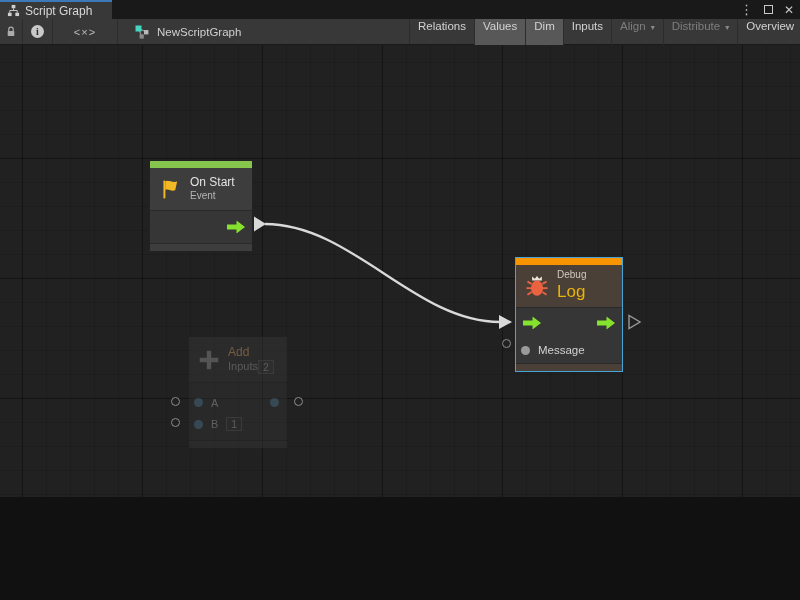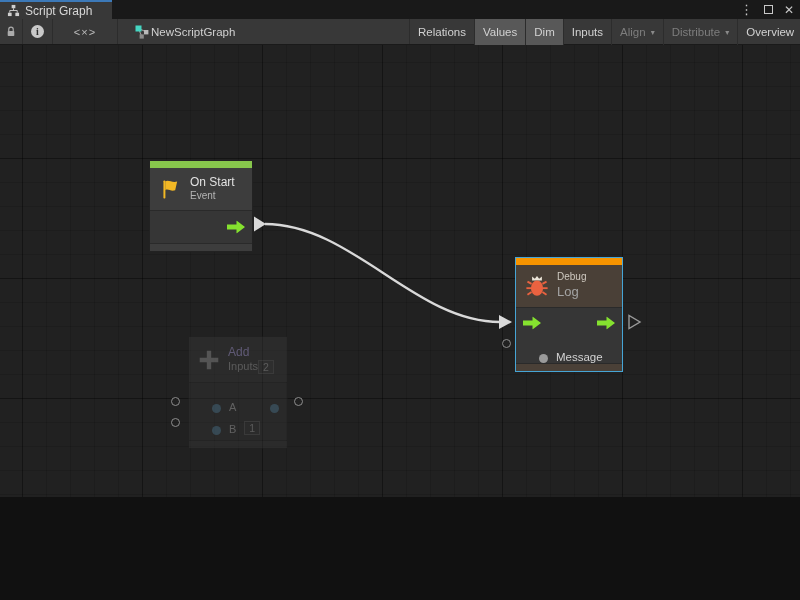--- a/index.html
+++ b/index.html
@@ -22,29 +22,29 @@
   .toolbar { position:absolute; top:19px; left:0; right:0; height:26px; background:#383838;
              border-bottom:1px solid #1a1a1a; font-size:11.5px; color:#d2d2d2; }
   .tb-left { position:absolute; left:0; top:0; height:25px; display:flex; }
   .tb-ibtn { display:flex; align-items:center; justify-content:center; height:100%;
              border-right:1px solid #2c2c2c; }
   .info-circle { width:13px; height:13px; border-radius:50%; background:#c9c9c9; color:#2e2e2e;
                  font-size:10px; font-weight:bold; display:flex; align-items:center;
                  justify-content:center; font-family:"Liberation Serif", serif; }
   .code-glyph { color:#bdbdbd; font-size:11px; letter-spacing:1px; }
   .tb-name { position:absolute; left:135px; top:0; height:25px; display:flex;
-             align-items:center; gap:2px; color:#d0d0d0; }
+             align-items:center; gap:8px; color:#d0d0d0; }
   .tb-zoom { position:absolute; left:262px; top:0; height:25px; display:flex;
              align-items:center; gap:8px; color:#cfcfcf; }
   .slider-track { position:relative; width:88px; height:2px; background:#8a8a8a; }
   .slider-knob { position:absolute; right:-4px; top:-5px; width:12px; height:12px;
                  border-radius:50%; background:#a8a8a8; }
   .tb-btns { position:absolute; left:409px; top:0; height:25px; display:flex;
              border-left:1px solid #2c2c2c; }
-  .tbtn { display:flex; align-items:center; height:100%; padding:13px 8px;
+  .tbtn { display:flex; align-items:flex-end; height:100%; padding:13px 8px;
           border-right:1px solid #2c2c2c; white-space:nowrap; }
   .tbtn.active { background:#585858; }
   .tbtn.disabled { color:#7d7d7d; }
   .caret { font-size:8px; margin-left:5px; color:#8a8a8a; }
 
   
   .canvas { position:absolute; top:45px; left:0; width:800px; height:555px;
             background-color:#212121;
             background-image:
               linear-gradient(to right,  rgba(0,0,0,0.30) 1px, transparent 1px),
@@ -55,24 +55,24 @@
             background-position:22px 0, 0 113px, 22px 0, 0 17px; }
 
   
   .node { position:absolute; background:#363636; border:1px solid #222; }
   .node .bar { height:7px; }
   .nhead { background:#3d3d3d; display:flex; align-items:center; gap:7px;
            padding:20px 8px; height:42px; }
   .ntitle { font-size:12px; color:#e2e2e2; line-height:1.25; }
   .nsub { font-size:10px; color:#b5b5b5; line-height:1.25; }
   .ncat { font-size:10px; color:#cfc9c0; line-height:1.25; }
-  .nbig { font-size:13px; color:#a3a3a3; line-height:1.3; }
+  .nbig { font-size:17px; color:#eab308; line-height:1.3; }
   .nbody { border-top:1px solid #2a2a2a; position:relative; }
   .nfoot { height:8px; border-top:1px solid #2a2a2a; background:#3d3d3d; }
-  .prow { position:relative; display:flex; align-items:flex-end; gap:8px; padding:0 23px; }
+  .prow { position:relative; display:flex; align-items:center; gap:8px; padding:0 5px; }
   .dot { width:9px; height:9px; border-radius:50%; flex:0 0 auto; }
   .plabel { font-size:11px; color:#c8c8c8; }
   .valbox { min-width:15px; padding:0px 4px; border:1px solid #636363; color:#b8b8b8;
             font-size:10.5px; text-align:center; background:rgba(255,255,255,0.03); }
   .ring { position:absolute; width:9px; height:9px; border-radius:50%;
           border:1.5px solid #8d8d8d; }
   .flow-arrow { position:absolute; top:50%; transform:translateY(-50%); }
 
   .debug-node { border:1px solid #46a5d6; }
   .debug-node .nhead, .debug-node .nfoot { background:#4a4037; }
@@ -227,21 +227,21 @@
     </div>
 
     <span class="ring" style="left:502px; top:294px;"></span>
 
     <div class="node add-node" style="left:188px; top:291px; width:100px;">
       <div class="nhead" style="height:45px">
         <svg width="24" height="24" viewBox="0 0 22 22">
           <path d="M11 2.5 V19.5 M2.5 11 H19.5" stroke="#a8a8a8" stroke-width="4"></path>
         </svg>
         <div>
-          <div class="ntitle" style="color:#c4b5fd">Add</div>
+          <div class="ntitle" style="color:#fdba74">Add</div>
           <div style="display:flex;align-items:flex-end;">
             <span class="nsub" style="font-size:11px">Inputs</span>
             <span class="valbox">2</span>
           </div>
         </div>
       </div>
       <div class="nbody" style="height:58px;padding-top:9px">
         <div class="prow" style="height:21px">
           <span class="dot" style="background:#5b8ca8"></span>
           <span class="plabel">A</span>

